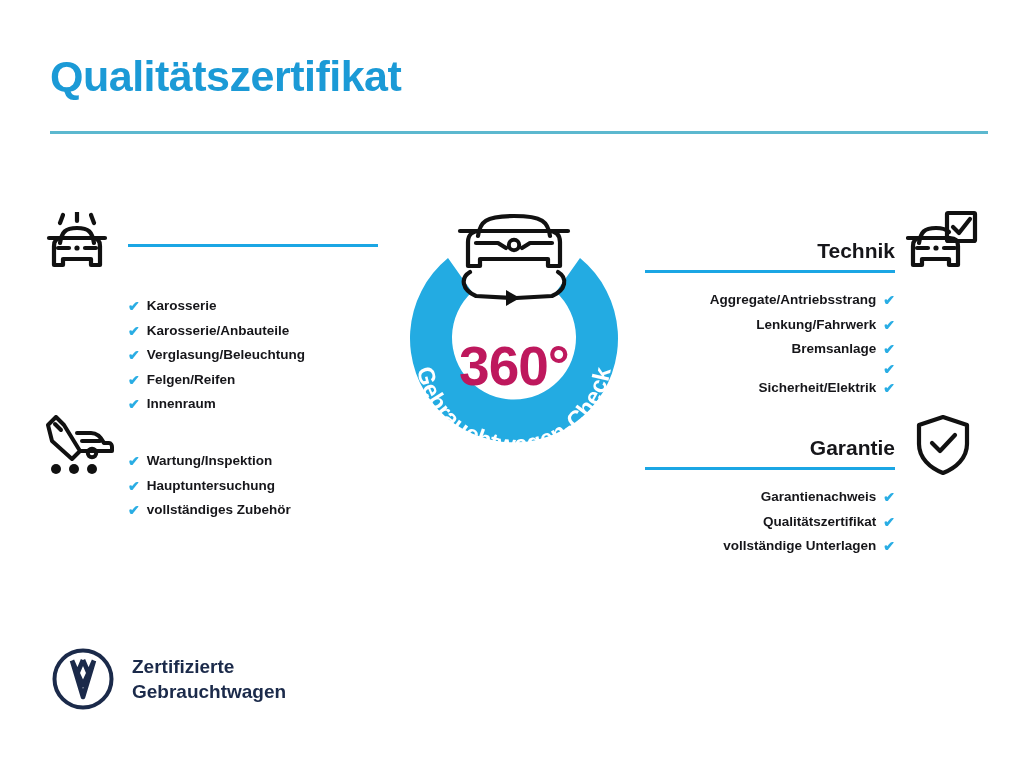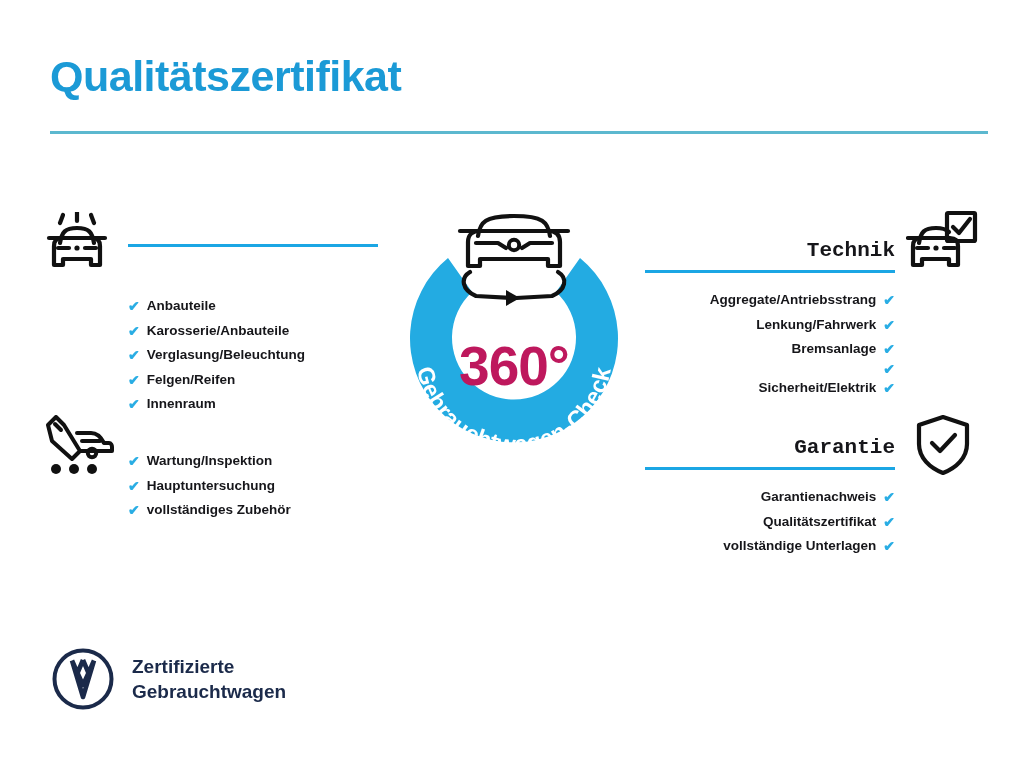--- a/index.html
+++ b/index.html
@@ -76,21 +76,21 @@
     font-weight: bold;
     line-height: 1;
   }
 
   
   .quad-left .quad-title { text-align: left; }
   .quad-left .quad-list li { justify-content: flex-start; }
   .quad-left .check { margin-right: 7px; }
 
   
-  .quad-right .quad-title { text-align: right; font-family: Liberation Mono, monospace; }
+  .quad-right .quad-title { text-align: right; }
   .quad-right .quad-list li { justify-content: flex-end; }
   .quad-right .check { margin-left: 7px; }
 
   
   #quad-optik    { left: 128px; top: 238px; width: 250px; }
   #quad-wartung  { left: 128px; top: 435px; width: 250px; }
   #quad-technik  { left: 645px; top: 238px; width: 250px; }
   #quad-garantie { left: 645px; top: 435px; width: 250px; }
 
   
@@ -219,21 +219,21 @@
     </svg>
   </div>
 
   <div class="quad quad-left" id="quad-optik">
     <div class="quad-head">
       <div class="quad-underline"></div>
     </div>
     <ul class="quad-list">
       <li>
           <span class="check">✔</span>
-          <span>Anbauteile</span>
+          <span>Karosserie</span>
         </li>
       <li>
           <span class="check">✔</span>
           <span>Karosserie/Anbauteile</span>
         </li>
       <li>
           <span class="check">✔</span>
           <span>Verglasung/Beleuchtung</span>
         </li>
       <li>

